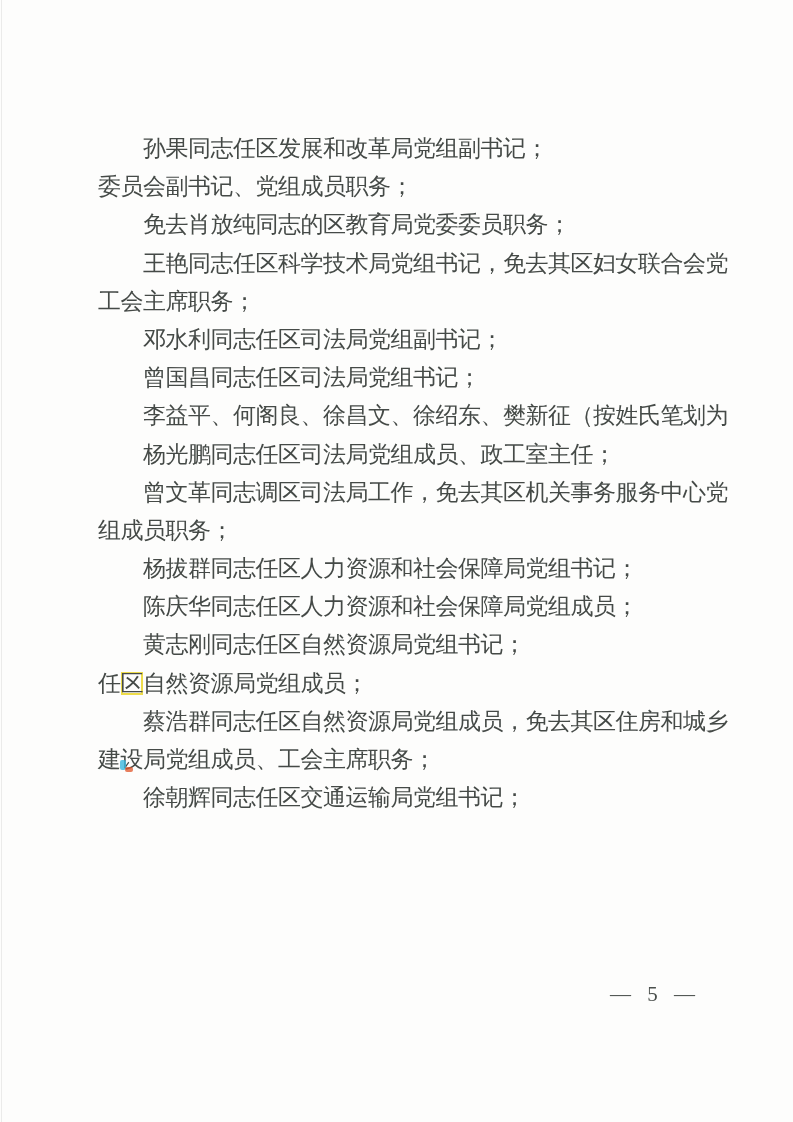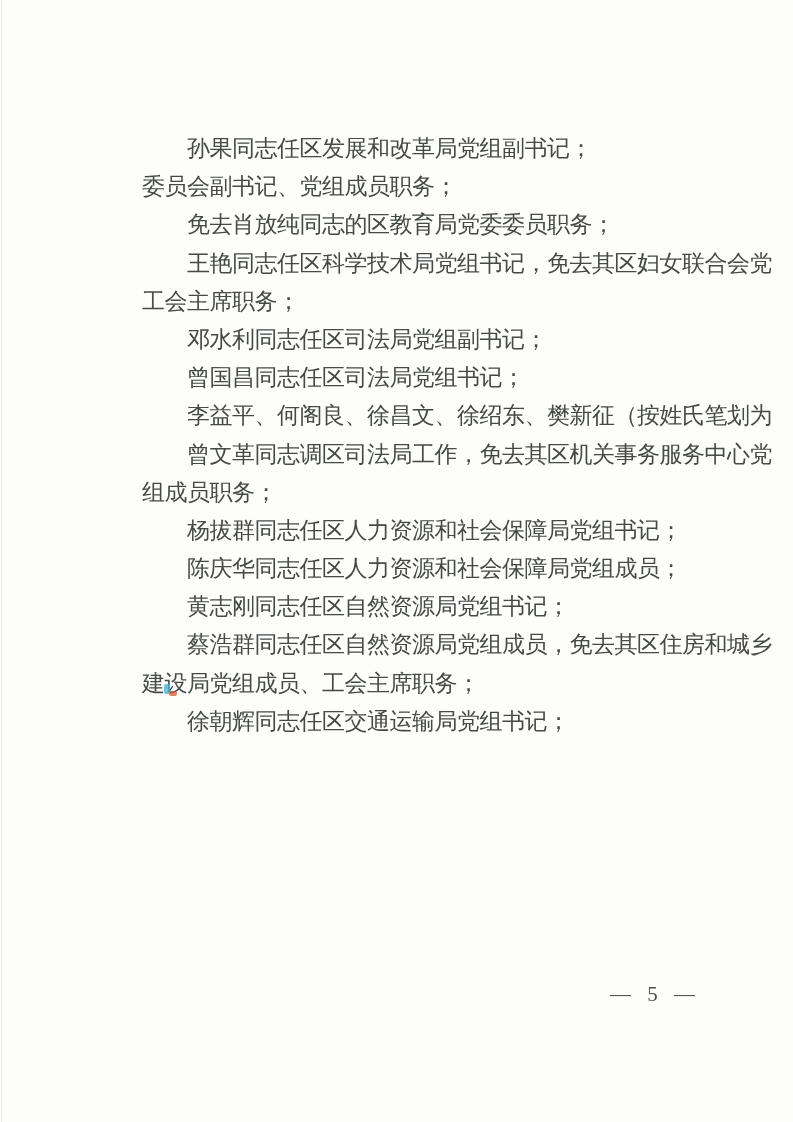--- a/index.html
+++ b/index.html
@@ -28,21 +28,20 @@
   .doc-body {
     position: absolute;
     left: 98px;
     top: 130px;
     width: 614px;
     color: #454a47;
     font-size: 23px;
     line-height: 38.2px;
     letter-spacing: -0.5px;
     text-rendering: optimizeLegibility;
-    margin-left: 44px;
   }
   .text-line {
     height: 38.2px;
     white-space: nowrap;
   }
   .text-line.indent {
     padding-left: 45px;
   }
   
   .ann-yellow-box {
@@ -95,23 +94,25 @@
 <div class="page">
   <div class="doc-body" style="color: rgb(69, 74, 71);">
       <div class="text-line indent">孙果同志任区发展和改革局党组副书记；</div>
       <div class="text-line">委员会副书记、党组成员职务；</div>
       <div class="text-line indent">免去肖放纯同志的区教育局党委委员职务；</div>
       <div class="text-line indent">王艳同志任区科学技术局党组书记，免去其区妇女联合会党</div>
       <div class="text-line">工会主席职务；</div>
       <div class="text-line indent">邓水利同志任区司法局党组副书记；</div>
       <div class="text-line indent">曾国昌同志任区司法局党组书记；</div>
       <div class="text-line indent">李益平、何阁良、徐昌文、徐绍东、樊新征（按姓氏笔划为</div>
+      <div class="text-line indent">杨光鹏同志任区司法局党组成员、政工室主任；</div>
       <div class="text-line indent">曾文革同志调区司法局工作，免去其区机关事务服务中心党</div>
       <div class="text-line">组成员职务；</div>
       <div class="text-line indent">杨拔群同志任区人力资源和社会保障局党组书记；</div>
       <div class="text-line indent">陈庆华同志任区人力资源和社会保障局党组成员；</div>
       <div class="text-line indent">黄志刚同志任区自然资源局党组书记；</div>
+      <div class="text-line">任<span class="ann-yellow-box" style="--box-color: rgba(235,214,42,0.85);">区</span>自然资源局党组成员；</div>
       <div class="text-line indent">蔡浩群同志任区自然资源局党组成员，免去其区住房和城乡</div>
       <div class="text-line">建<span class="ann-color-smudge" style="--c1: #3bb8dd; --c2: #e05428;">设</span>局党组成员、工会主席职务；</div>
       <div class="text-line indent">徐朝辉同志任区交通运输局党组书记；</div>
     </div>
   <div class="page-number">— 5 —</div>
 </div>
 
 </body></html>

